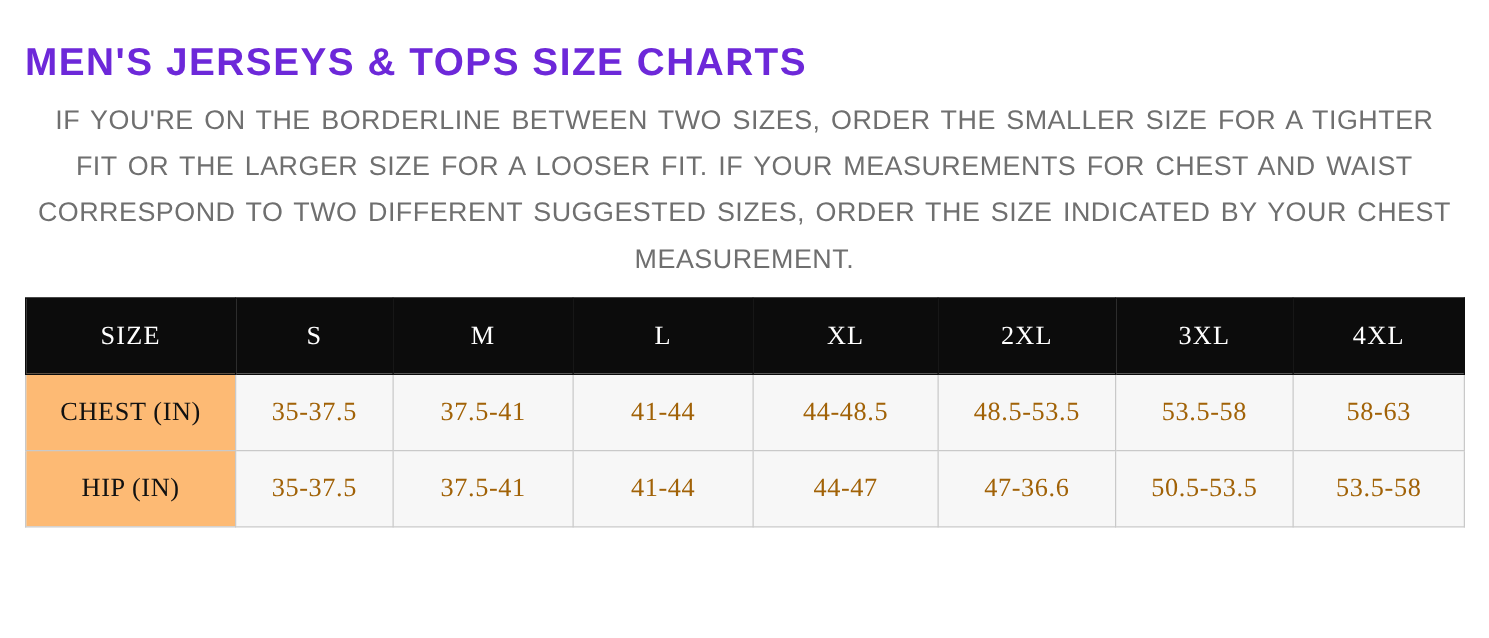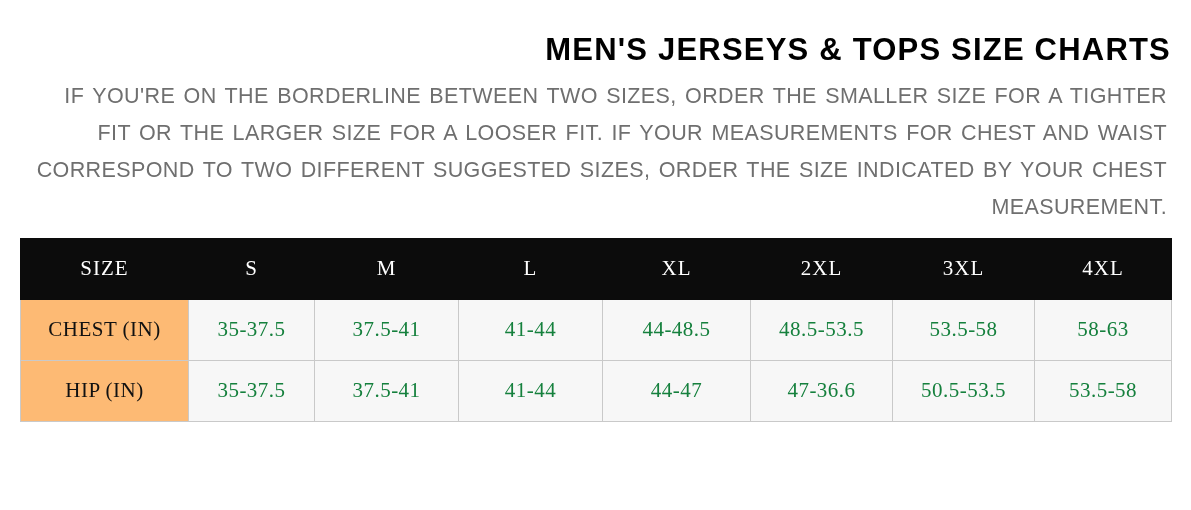--- a/index.html
+++ b/index.html
@@ -15,38 +15,38 @@
     overflow: hidden;
   }
   .page {
     width: 1191px;
     height: 510px;
     position: relative;
     box-sizing: border-box;
     padding: 0 20px;
   }
   .title {
-    text-align: right;
+    text-align: left;
     font-family: "Liberation Sans", sans-serif;
     font-weight: bold;
     font-size: 31px;
     letter-spacing: 1.2px;
-    color: #000000;
+    color: #6d28d9;
     margin: 0;
     padding-top: 32px;
     padding-bottom: 10px;
     white-space: nowrap;
   }
   .intro {
     font-family: "Liberation Sans", sans-serif;
     font-size: 21.5px;
     line-height: 1.72;
     color: #6f6f6f;
     letter-spacing: 0.4px;
-    text-align: right;
+    text-align: center;
     margin: 0 0 12px 0;
     padding: 0 4px;
     word-spacing: 2px;
   }
   table.size-chart {
     border-collapse: collapse;
     width: 1151px;
     margin: 0 auto;
     table-layout: fixed;
     font-family: "Liberation Serif", serif;
@@ -64,21 +64,21 @@
   table.size-chart thead th {
     background: #0c0c0c;
     color: #ffffff;
     border: 1px solid #0c0c0c;
     font-weight: normal;
     font-size: 21px;
     letter-spacing: 1px;
   }
   table.size-chart tbody td {
     background: #f7f7f7;
-    color: #15803d;
+    color: #a16207;
   }
   table.size-chart tbody td.rowhead {
     background: #fdba74;
     color: #111111;
     letter-spacing: 0.5px;
   }
   col.c0 { width: 168px; }
   col.c1 { width: 126px; }
   col.c2 { width: 144px; }
   col.c3 { width: 144px; }

